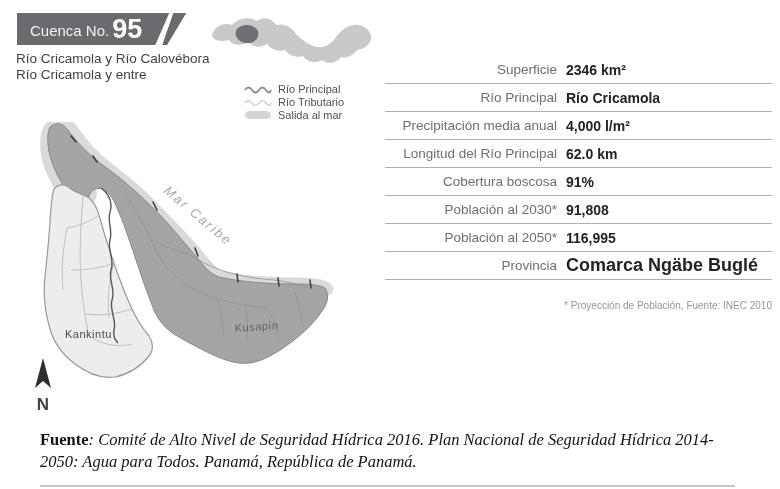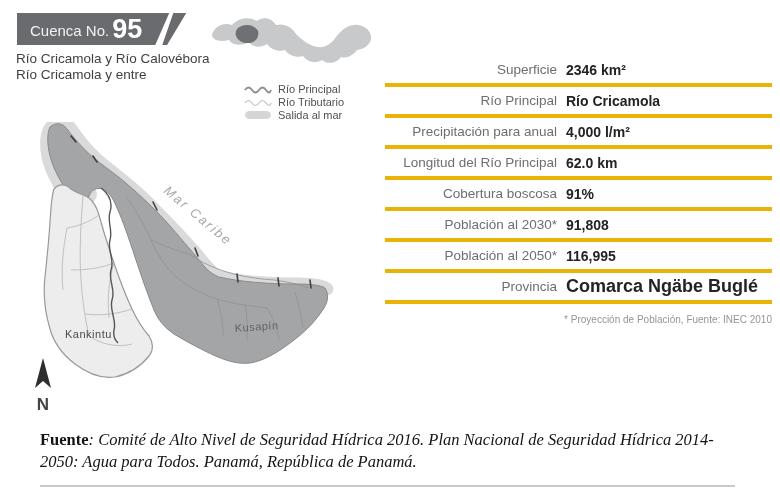--- a/index.html
+++ b/index.html
@@ -36,25 +36,25 @@
 
   
   .basin { position:absolute; left:5px; top:122px; }
   .sea-label { font-size:13px; font-style:italic; letter-spacing:2px; fill:#a7a8aa; }
   .district-label { font-size:11px; fill:#4b4b4d; letter-spacing:0.5px; }
   .district-label2 { font-size:11px; fill:#626366; letter-spacing:0.5px; }
   .north-n { font-size:17px; font-weight:bold; fill:#434345; }
 
   
   .info { position:absolute; left:385px; top:56px; width:387px; }
-  .info-row { display:flex; align-items:center; height:27px; border-bottom:4px solid #eab308; }
+  .info-row { display:flex; align-items:center; height:27px; border-bottom:1px solid #eab308; }
   .info-label { width:172px; text-align:right; color:#6d6e71; font-size:13.5px; padding-right:9px; flex:0 0 auto; }
   .info-value { font-weight:bold; color:#232323; font-size:14px; white-space:nowrap; }
   .info-row.province .info-value { font-size:18px; }
-  .info-footnote { text-align:right; font-size:10px; color:#939598; margin-top:10px; }
+  .info-footnote { text-align:right; font-size:10px; color:#939598; margin-top:20px; }
 
   
   .source { position:absolute; left:40px; top:429px; width:695px;
     font-family:"Liberation Serif","DejaVu Serif",serif; font-size:16.5px; line-height:1.35; color:#141414; }
   .source .prefix { font-weight:bold; font-style:normal;text-align:right; }
   .source .body { font-style:italic; }
 
   .bottom-rule { position:absolute; left:40px; top:485px; width:695px; height:2px; background:#c9c9c9; }
 </style>
 </head>
@@ -157,21 +157,21 @@
   <div class="info">
     <div class="info-row">
       <span class="info-label">Superficie</span>
       <span class="info-value">2346 km²</span>
     </div>
     <div class="info-row">
       <span class="info-label">Río Principal</span>
       <span class="info-value">Río Cricamola</span>
     </div>
     <div class="info-row">
-      <span class="info-label">Precipitación para anual</span>
+      <span class="info-label">Precipitación media anual</span>
       <span class="info-value">4,000 l/m²</span>
     </div>
     <div class="info-row">
       <span class="info-label">Longitud del Río Principal</span>
       <span class="info-value">62.0 km</span>
     </div>
     <div class="info-row">
       <span class="info-label">Cobertura boscosa</span>
       <span class="info-value">91%</span>
     </div>

